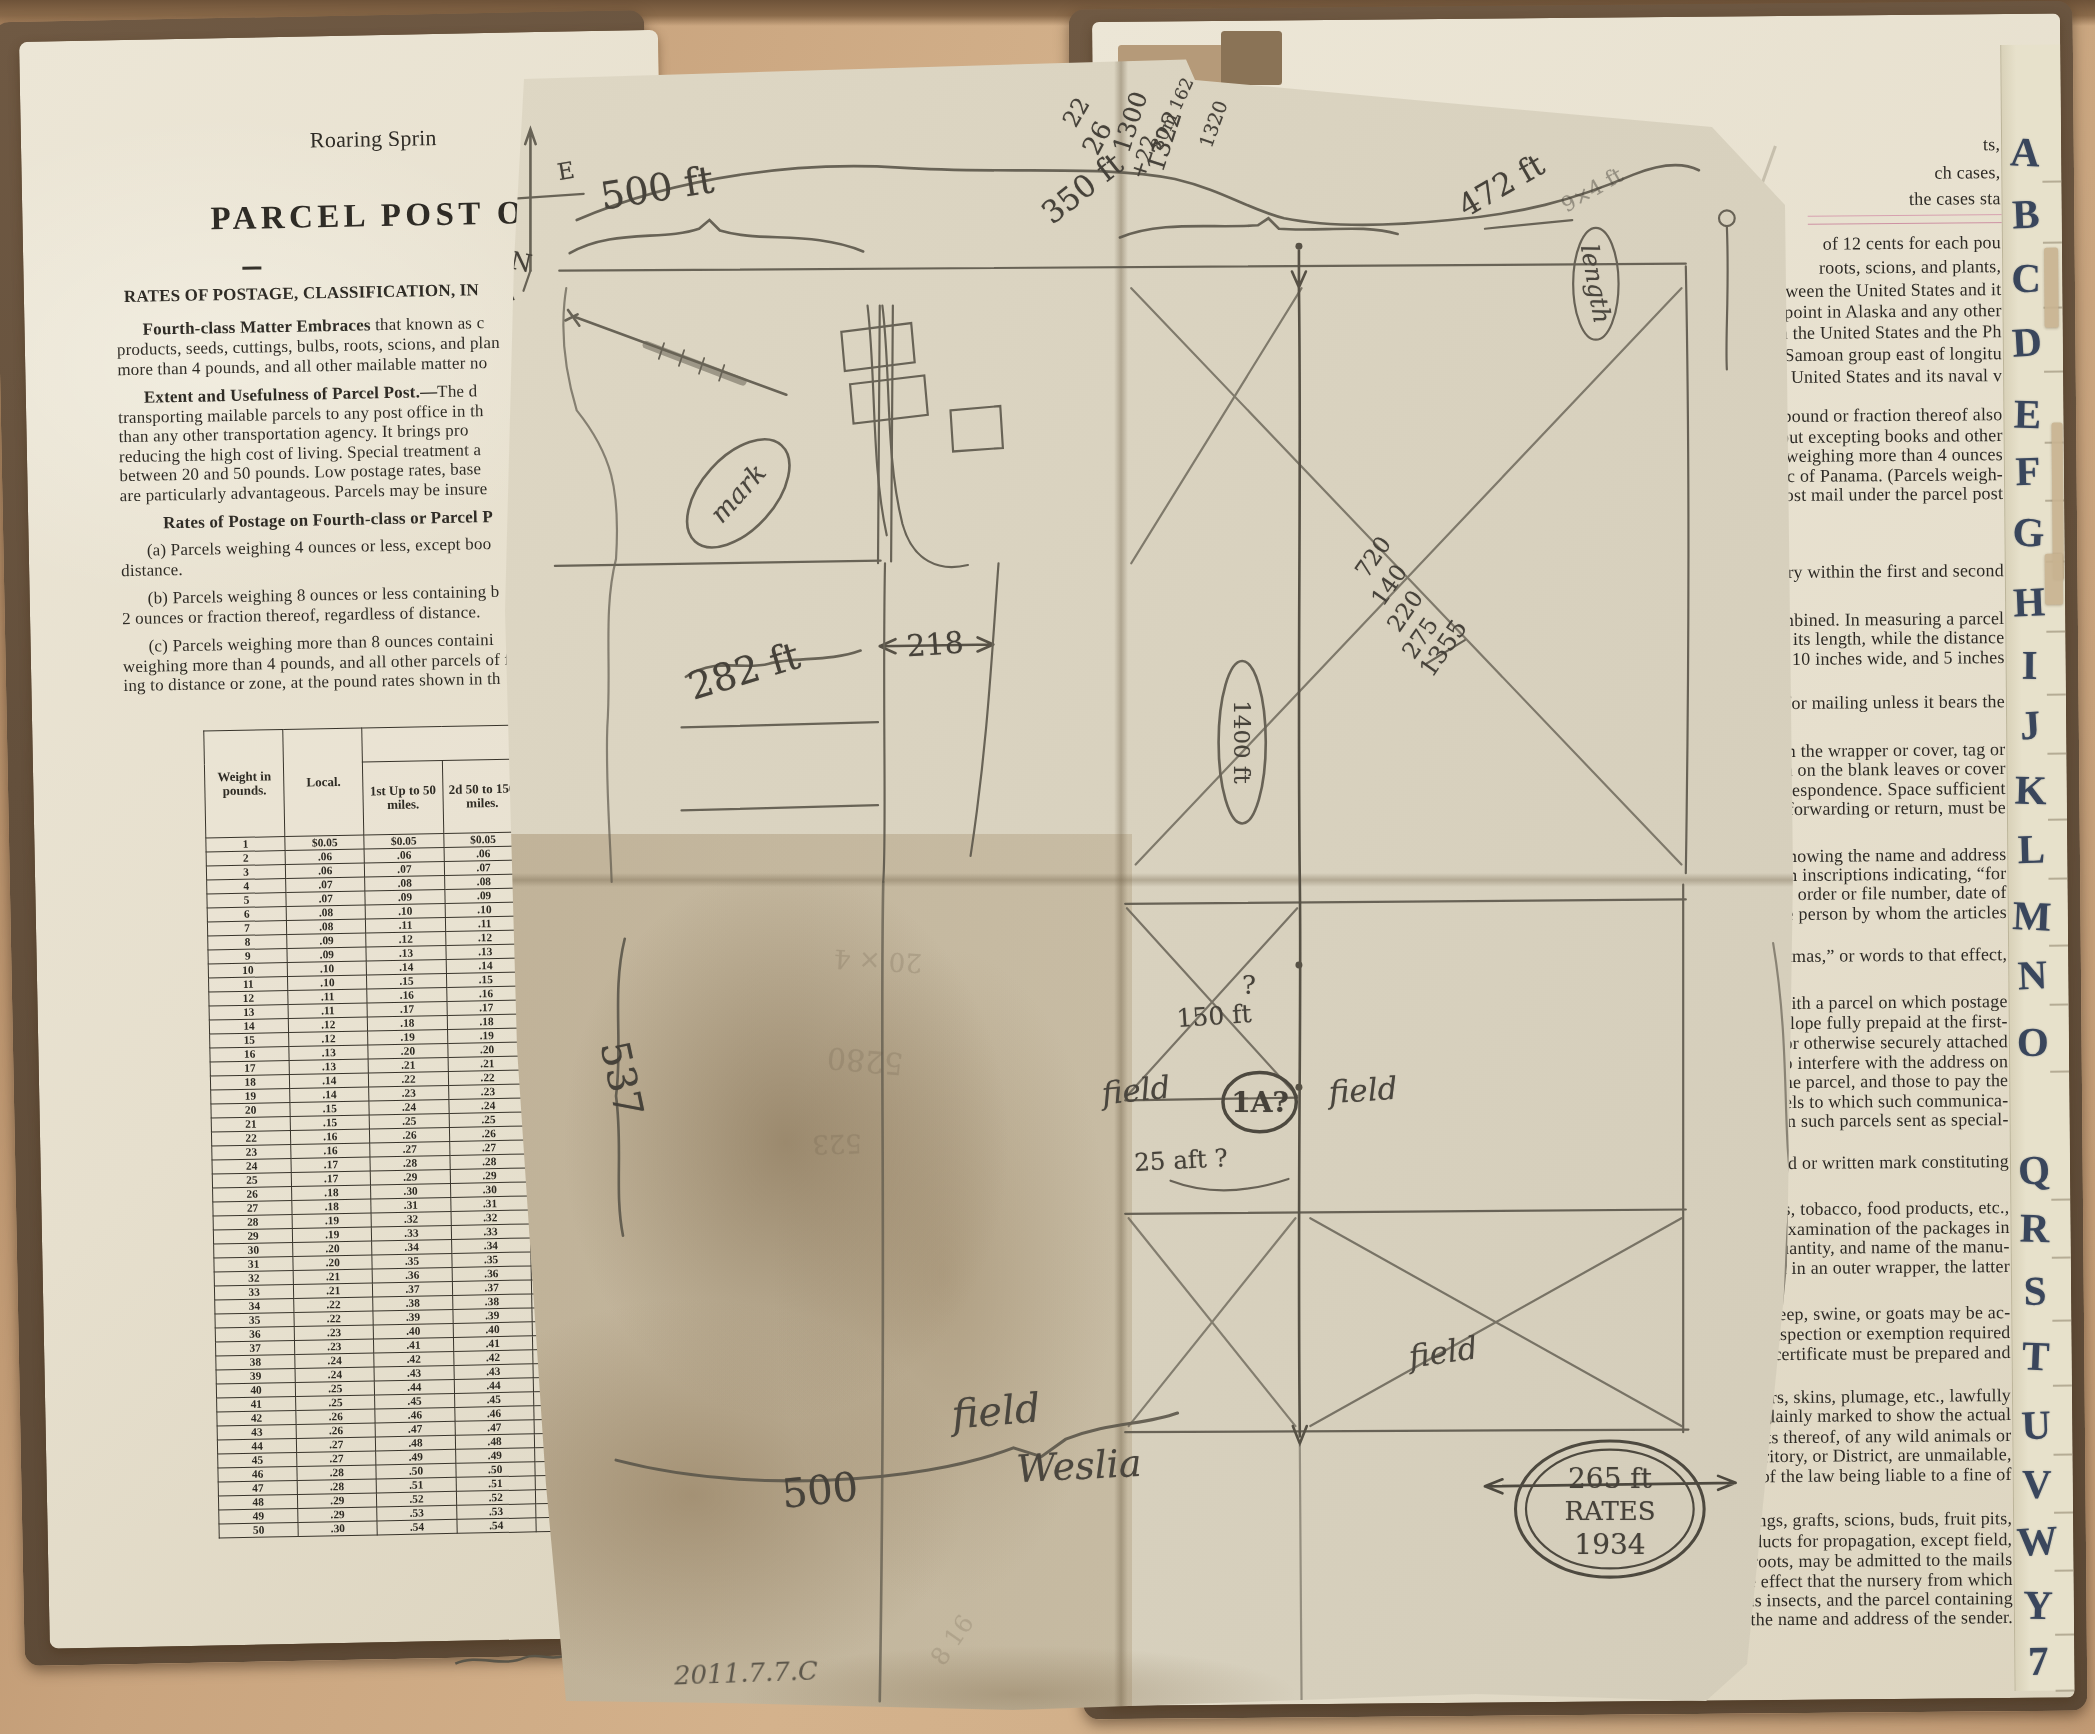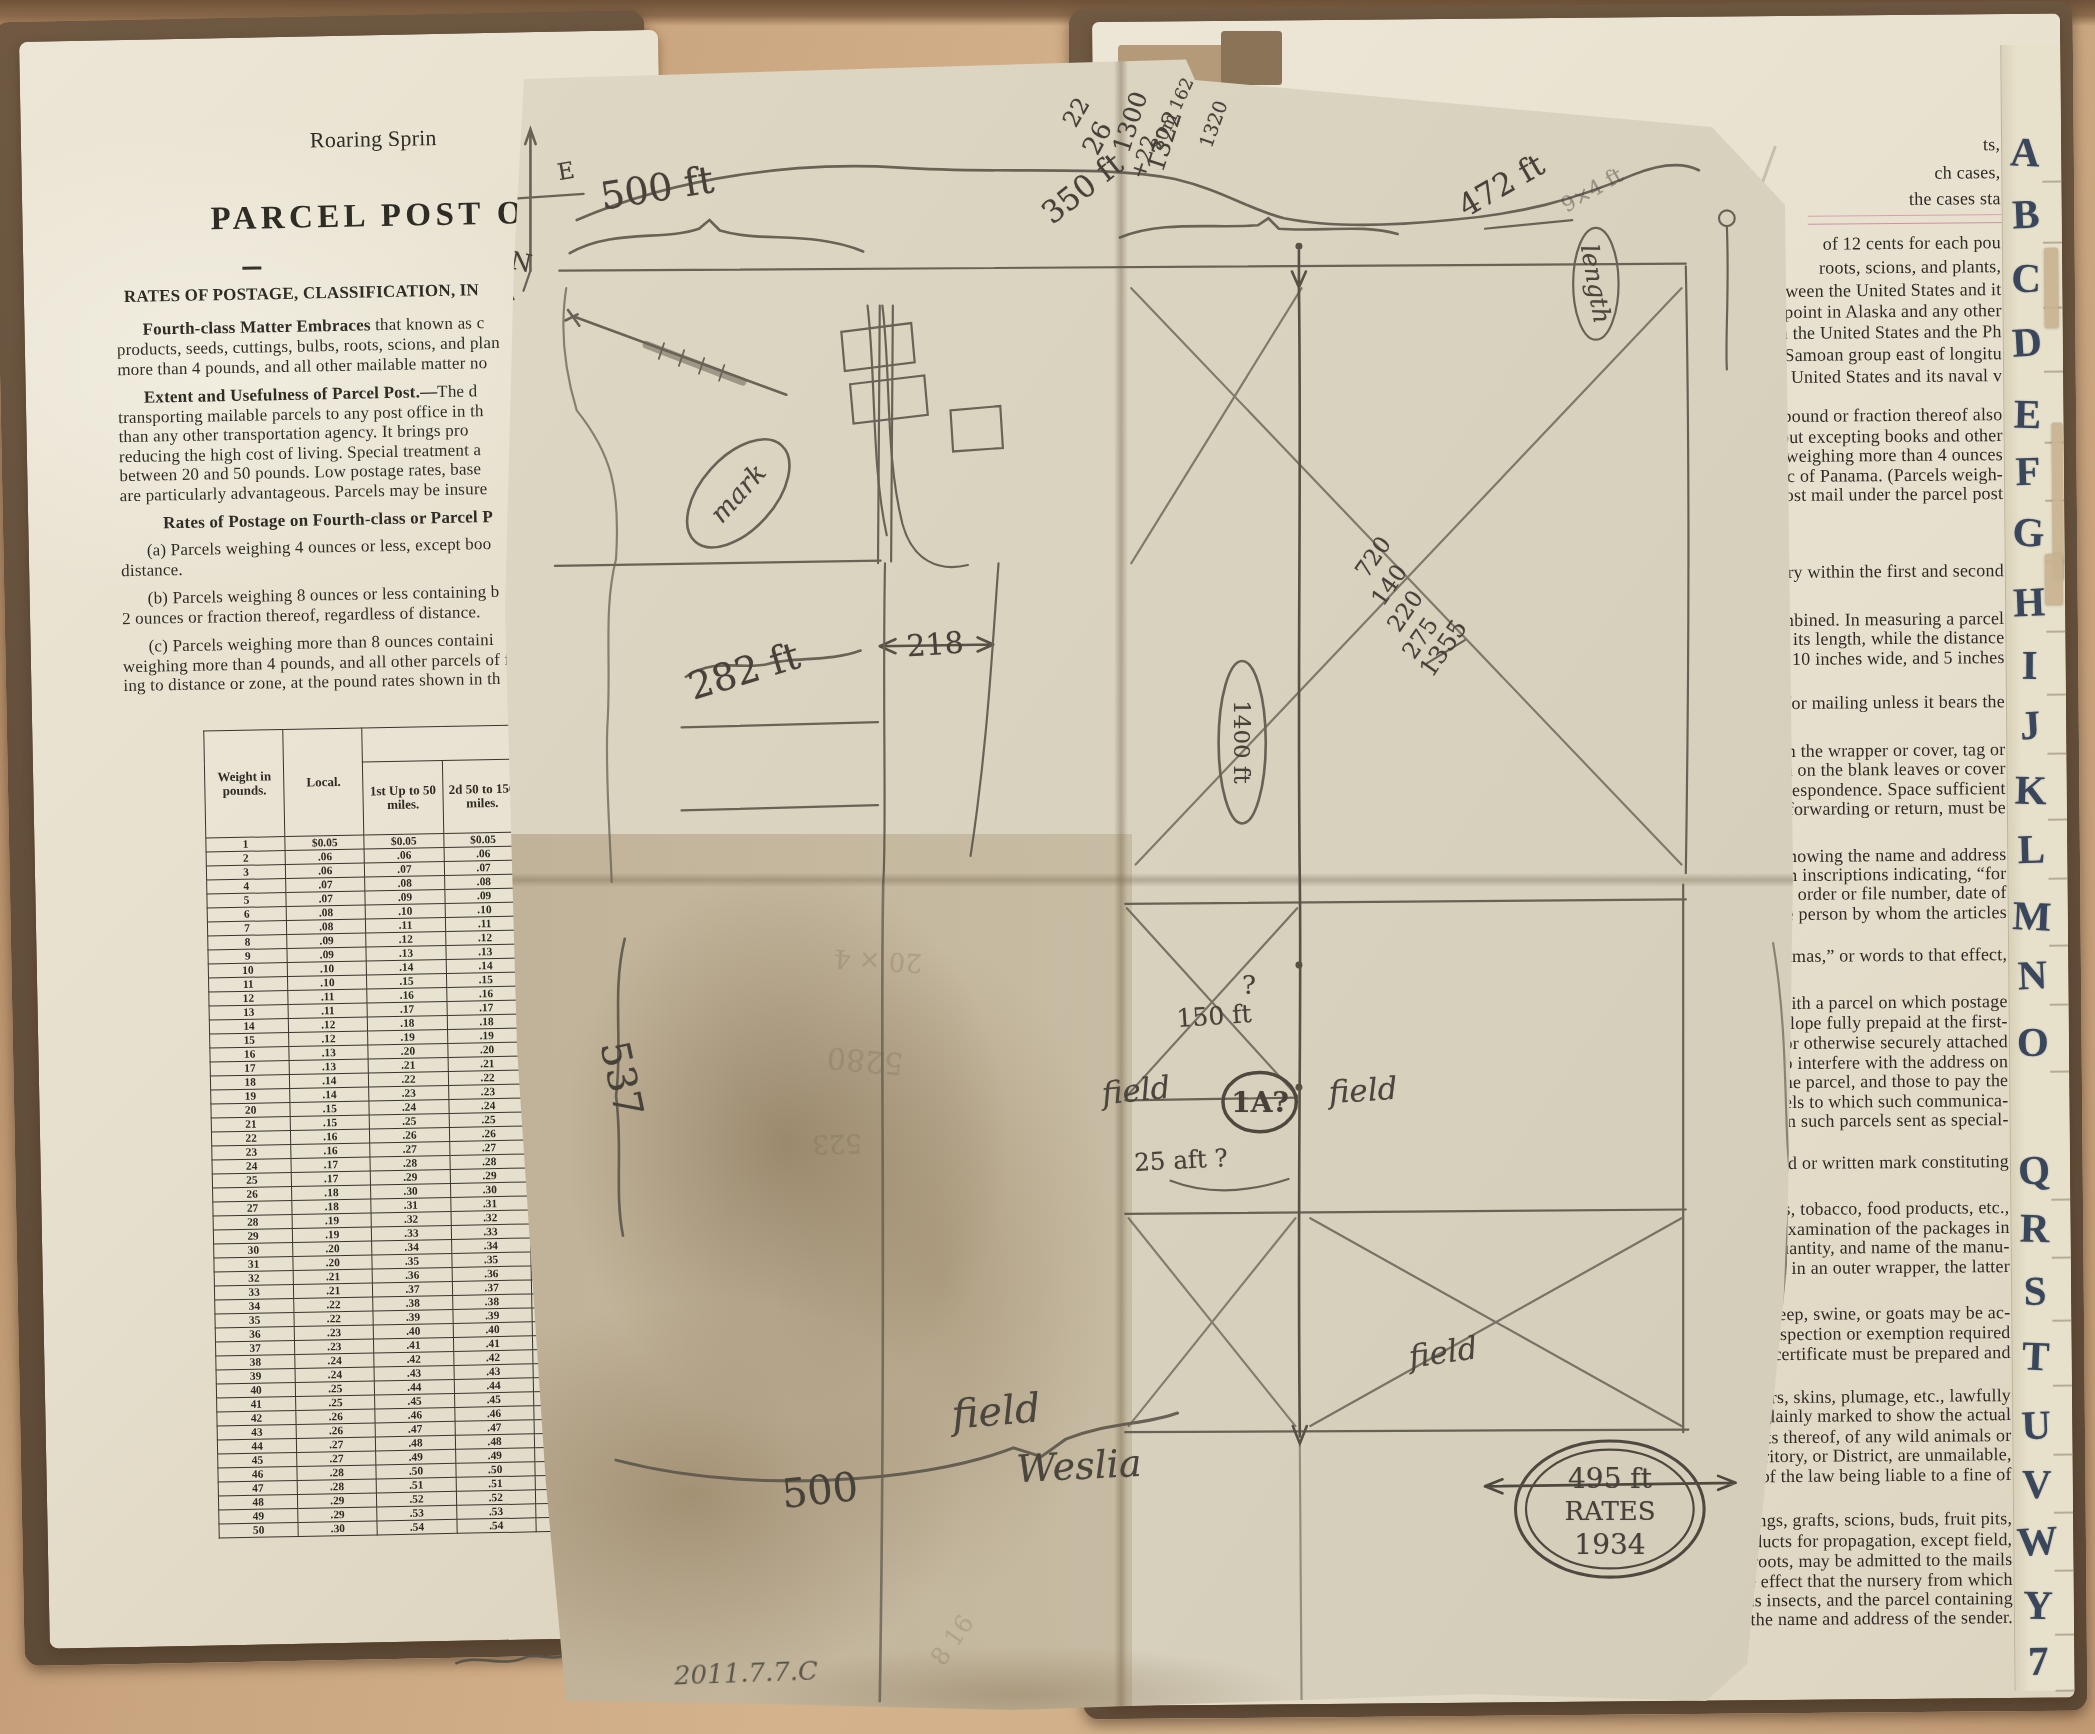--- a/index.html
+++ b/index.html
@@ -715,21 +715,21 @@
         <div class="hw" style="left: 764px; top: 937px; font-size: 26px; transform: translate(-50%, -50%) rotate(0deg);">?</div>
         <div class="hw" style="left: 729px; top: 968px; font-size: 25px; transform: translate(-50%, -50%) rotate(-4deg);">150 ft</div>
         <div class="hw cursive" style="left: 651px; top: 1042px; font-size: 31px; transform: translate(-50%, -50%) rotate(-6deg);">field</div>
         <div class="hw bold" style="left: 775px; top: 1054px; font-size: 28px; transform: translate(-50%, -50%) rotate(0deg);">1A?</div>
         <div class="hw" style="left: 696px; top: 1112px; font-size: 24.5px; transform: translate(-50%, -50%) rotate(-3deg);">25 aft ?</div>
         <div class="hw cursive" style="left: 878px; top: 1042px; font-size: 31px; transform: translate(-50%, -50%) rotate(-4deg);">field</div>
         <div class="hw cursive" style="left: 958px; top: 1304px; font-size: 31px; transform: translate(-50%, -50%) rotate(-8deg);">field</div>
         <div class="hw cursive" style="left: 511px; top: 1363px; font-size: 40px; transform: translate(-50%, -50%) rotate(-5deg);">field</div>
         <div class="hw cursive" style="left: 594px; top: 1418px; font-size: 38px; transform: translate(-50%, -50%) rotate(-3deg);">Weslia</div>
         <div class="hw" style="left: 335px; top: 1442px; font-size: 40px; transform: translate(-50%, -50%) rotate(-6deg);">500</div>
-        <div class="hw" style="left: 1125px; top: 1430px; font-size: 28px; transform: translate(-50%, -50%) rotate(0deg);">495 ft</div>
+        <div class="hw" style="left: 1125px; top: 1430px; font-size: 28px; transform: translate(-50%, -50%) rotate(0deg);">265 ft</div>
         <div class="hw" style="left: 1125px; top: 1463px; font-size: 26px; transform: translate(-50%, -50%) rotate(0deg);">RATES</div>
         <div class="hw" style="left: 1125px; top: 1496px; font-size: 28px; transform: translate(-50%, -50%) rotate(0deg);">1934</div>
         <div class="hw ghost" style="left: 393px; top: 913px; font-size: 26px; transform: translate(-50%, -50%) rotate(183deg);">20 × 4</div>
         <div class="hw ghost" style="left: 380px; top: 1013px; font-size: 30px; transform: translate(-50%, -50%) rotate(185deg);">5280</div>
         <div class="hw ghost" style="left: 352px; top: 1096px; font-size: 26px; transform: translate(-50%, -50%) rotate(178deg);">523</div>
         <div class="hw ghost" style="left: 467px; top: 1592px; font-size: 24.5px; transform: translate(-50%, -50%) rotate(-55deg);">8 16</div>
       </div>
   </div>
 
   <svg class="abs" width="262" height="52" viewBox="0 0 300 60" style="left:437px;top:1642px;z-index:3;" fill="none" stroke="#5a5548" stroke-width="3">

